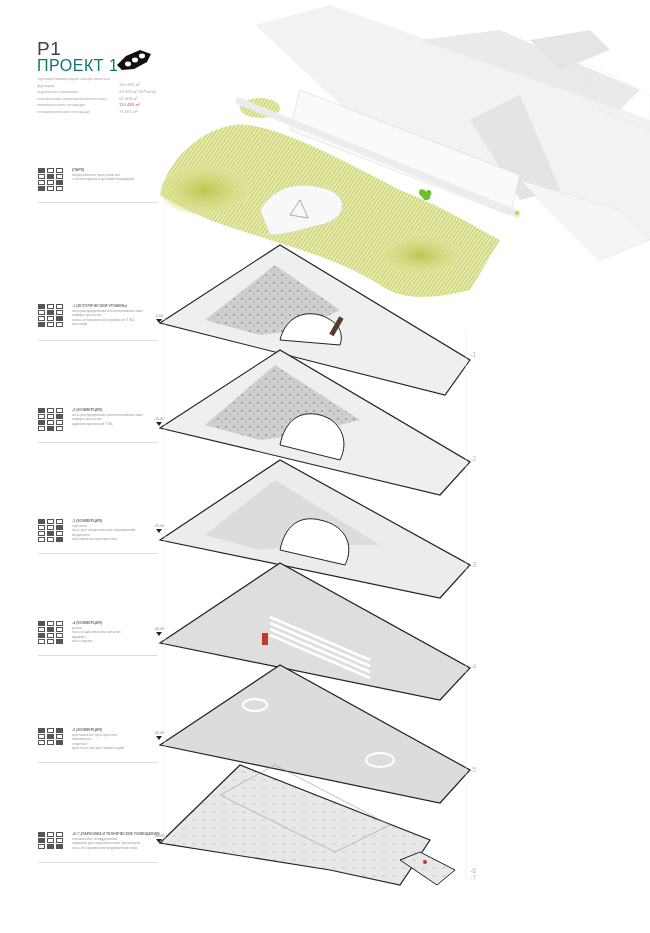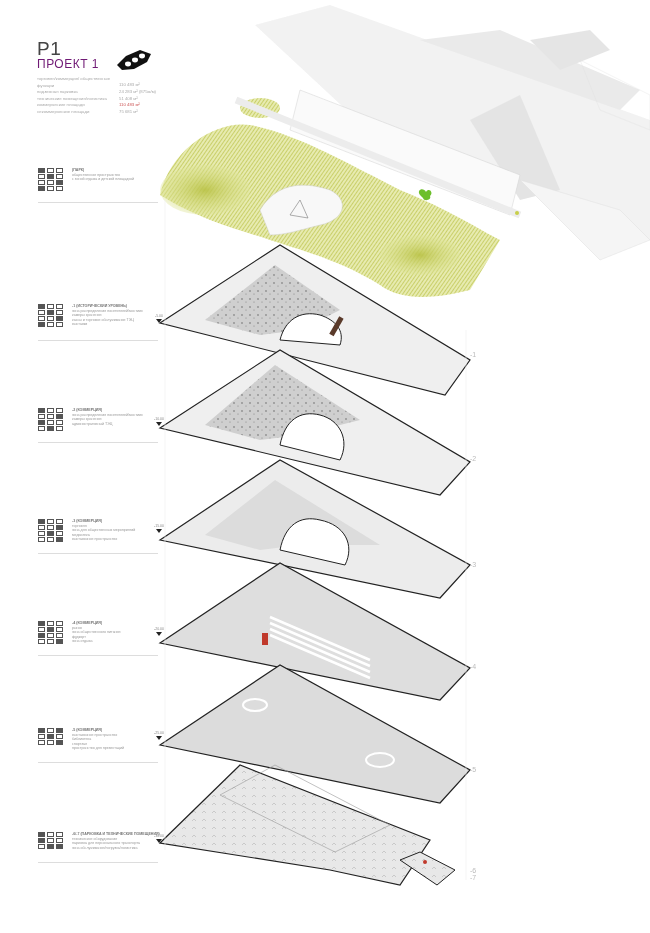--- a/index.html
+++ b/index.html
@@ -1,19 +1,19 @@
 <!DOCTYPE html>
 <html><head>
 <meta charset="utf-8">
 <style>
   html,body{margin:0;padding:0;background:#fff;}
   body{width:650px;height:933px;position:relative;overflow:hidden;font-family:"Liberation Sans",sans-serif;color:#666;}
   .abs{position:absolute;}
   #title-p1{left:37px;top:38px;font-size:19px;color:#444;letter-spacing:0.5px;}
-  #title-proj{left:37px;top:57px;font-size:12px;color:#701a75;letter-spacing:0.5px;}
+  #title-proj{left:37px;top:57px;font-size:16px;color:#0f766e;letter-spacing:0.5px;}
   #logo{left:114px;top:46px;width:40px;height:26px;}
   .stats{left:37px;top:76px;font-size:4.3px;line-height:6.6px;color:#aaa;}
   .stats .row{display:flex;}
   .stats .k{width:82px;}
   .stats .v{color:#aaa;}
   .stats .v.red{color:#c55;}
   .lvl{left:38px;width:120px;}
   .lvl .icons{position:absolute;left:0;top:0;width:26px;display:grid;grid-template-columns:repeat(3,8px);gap:1px;}
   .lvl .icons span{display:block;width:7px;height:5px;border:0.7px solid #555;box-sizing:border-box;background:#fff;}
   .lvl .icons span.f{background:#555;}

